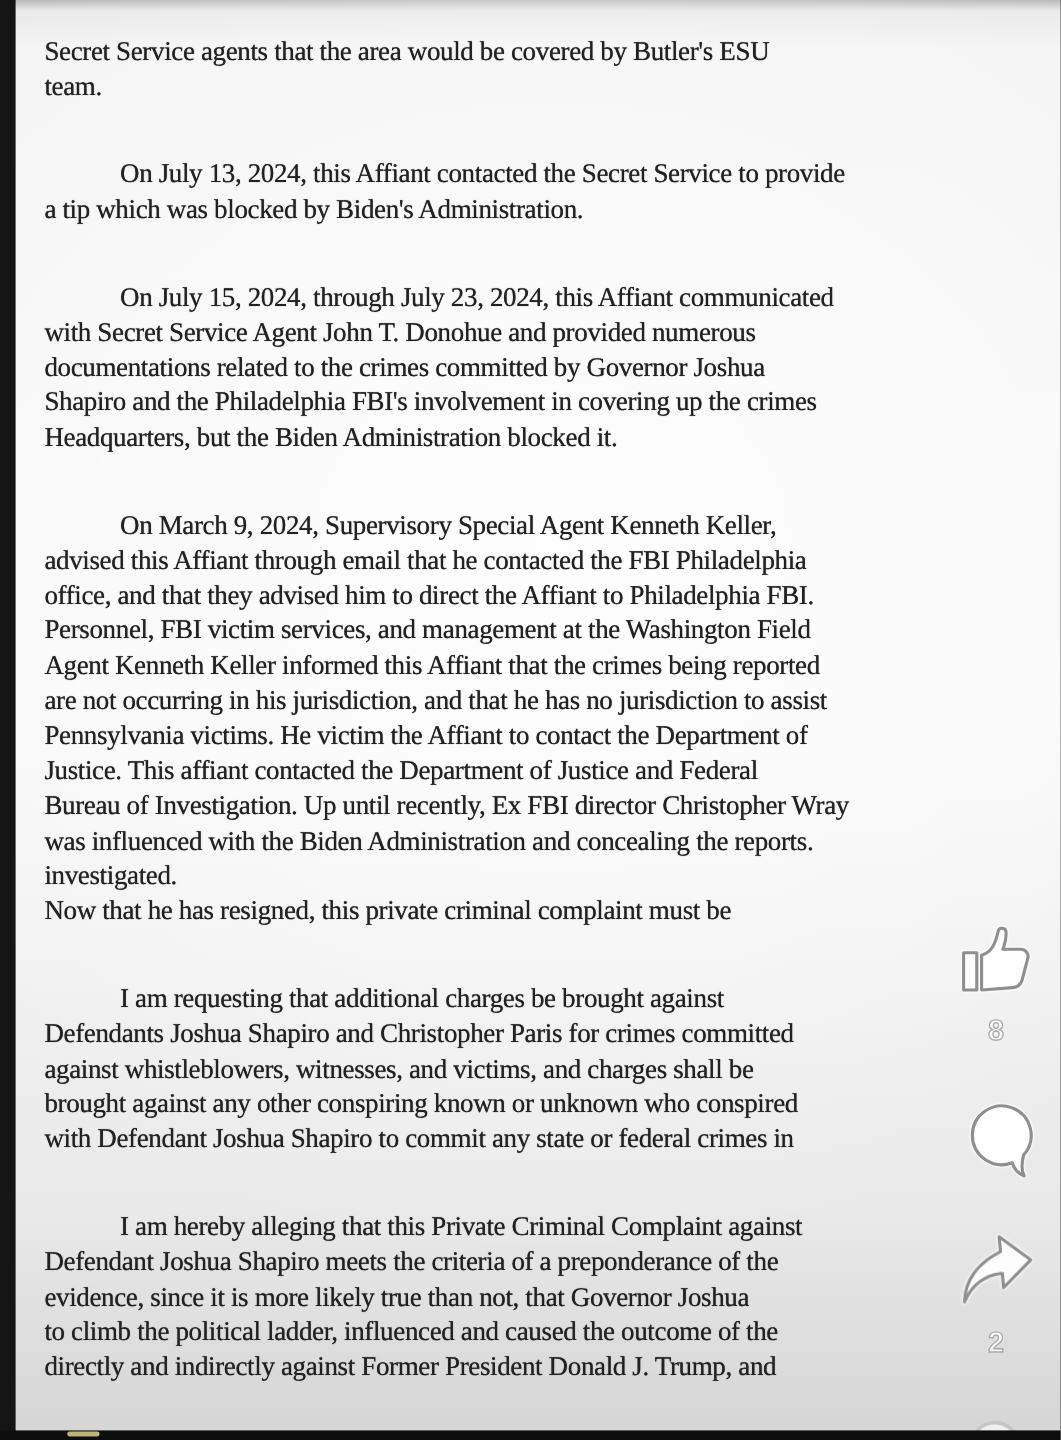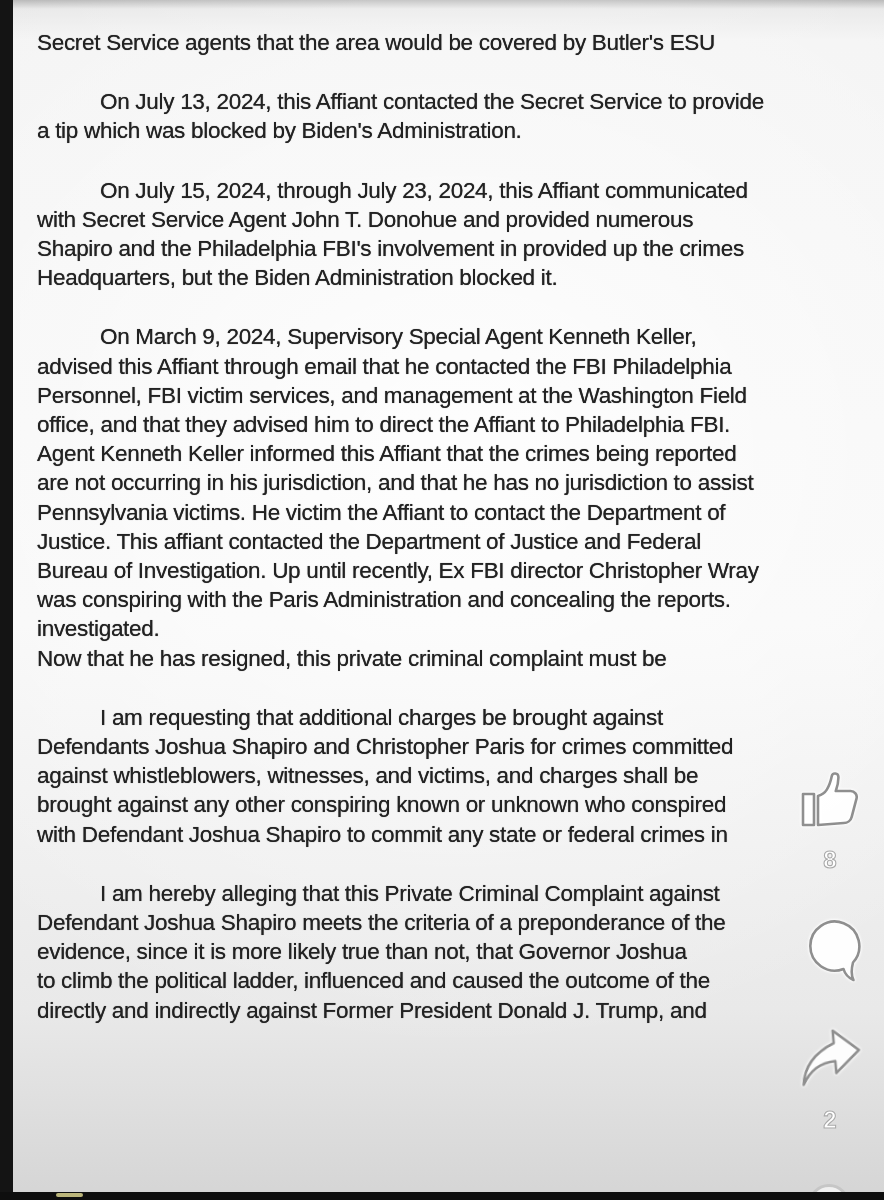--- a/index.html
+++ b/index.html
@@ -14,22 +14,22 @@
   .bottom-bar{position:absolute;left:0;bottom:0;width:884px;height:8px;background:#0e0e0e;z-index:5;}
   .progress-streak{position:absolute;left:56px;top:1193px;width:27px;height:4px;border-radius:2px;z-index:6;opacity:.85;}
   .peek-icon{position:absolute;left:806px;top:1184px;width:42px;height:9px;overflow:hidden;z-index:2;}
   .peek-icon .arc{width:36px;height:36px;margin-left:2px;border-radius:50%;border:3px solid #c6c6c6;background:#f0f0f0;}
   .doc{
     position:absolute;left:37px;top:28px;right:0;z-index:1;
     font-size:22.5px;line-height:29.2px;letter-spacing:-0.3px;color:#222;
     filter:blur(0.4px);
     text-shadow:0 0 0.7px rgba(25,25,25,.85);
   }
-  .para + .para{margin-top:30px;}
-  .line{white-space:nowrap;}
+  .para + .para{margin-top:44px;}
+  .line{white-space:nowrap;font-family:Liberation Serif, serif;}
   .line.indent{padding-left:63px;}
   .rail{position:absolute;left:0;top:0;width:884px;height:1200px;z-index:4;pointer-events:none;}
   .rail-btn{position:absolute;width:64px;background:none;border:none;padding:0;margin:0;pointer-events:auto;cursor:pointer;}
   .rail svg{display:block;filter:drop-shadow(0 0 1.5px rgba(255,255,255,.95)) drop-shadow(0 0 1px rgba(255,255,255,.8)) blur(0.3px);}
   .rail svg path{fill:rgba(255,255,255,.55);stroke:#8f8f8f;stroke-width:2.6;stroke-linejoin:round;stroke-linecap:round;}
   .rail-count{
     position:absolute;width:64px;text-align:center;
     font-size:24px;font-weight:bold;color:#fff;
     -webkit-text-stroke:1.1px #a9a9a9;
     text-shadow:0 0 2px rgba(255,255,255,.9);
@@ -42,42 +42,44 @@
   .count-share{left:798px;top:1106px;}
 </style>
 </head>
 <body>
 
 <div class="screen">
 
   <div class="doc">
       <div class="para">
         <div class="line">Secret Service agents that the area would be covered by Butler's ESU</div>
+        <div class="line">team.</div>
       </div>
       <div class="para">
         <div class="line indent">On July 13, 2024, this Affiant contacted the Secret Service to provide</div>
         <div class="line">a tip which was blocked by Biden's Administration.</div>
       </div>
       <div class="para">
         <div class="line indent">On July 15, 2024, through July 23, 2024, this Affiant communicated</div>
         <div class="line">with Secret Service Agent John T. Donohue and provided numerous</div>
-        <div class="line">Shapiro and the Philadelphia FBI's involvement in provided up the crimes</div>
+        <div class="line">documentations related to the crimes committed by Governor Joshua</div>
+        <div class="line">Shapiro and the Philadelphia FBI's involvement in covering up the crimes</div>
         <div class="line">Headquarters, but the Biden Administration blocked it.</div>
       </div>
       <div class="para">
         <div class="line indent">On March 9, 2024, Supervisory Special Agent Kenneth Keller,</div>
         <div class="line">advised this Affiant through email that he contacted the FBI Philadelphia</div>
+        <div class="line">office, and that they advised him to direct the Affiant to Philadelphia FBI.</div>
         <div class="line">Personnel, FBI victim services, and management at the Washington Field</div>
-        <div class="line">office, and that they advised him to direct the Affiant to Philadelphia FBI.</div>
         <div class="line">Agent Kenneth Keller informed this Affiant that the crimes being reported</div>
         <div class="line">are not occurring in his jurisdiction, and that he has no jurisdiction to assist</div>
         <div class="line">Pennsylvania victims. He victim the Affiant to contact the Department of</div>
         <div class="line">Justice. This affiant contacted the Department of Justice and Federal</div>
         <div class="line">Bureau of Investigation. Up until recently, Ex FBI director Christopher Wray</div>
-        <div class="line">was conspiring with the Paris Administration and concealing the reports.</div>
+        <div class="line">was influenced with the Biden Administration and concealing the reports.</div>
         <div class="line">investigated.</div>
         <div class="line">Now that he has resigned, this private criminal complaint must be</div>
       </div>
       <div class="para">
         <div class="line indent">I am requesting that additional charges be brought against</div>
         <div class="line">Defendants Joshua Shapiro and Christopher Paris for crimes committed</div>
         <div class="line">against whistleblowers, witnesses, and victims, and charges shall be</div>
         <div class="line">brought against any other conspiring known or unknown who conspired</div>
         <div class="line">with Defendant Joshua Shapiro to commit any state or federal crimes in</div>
       </div>

